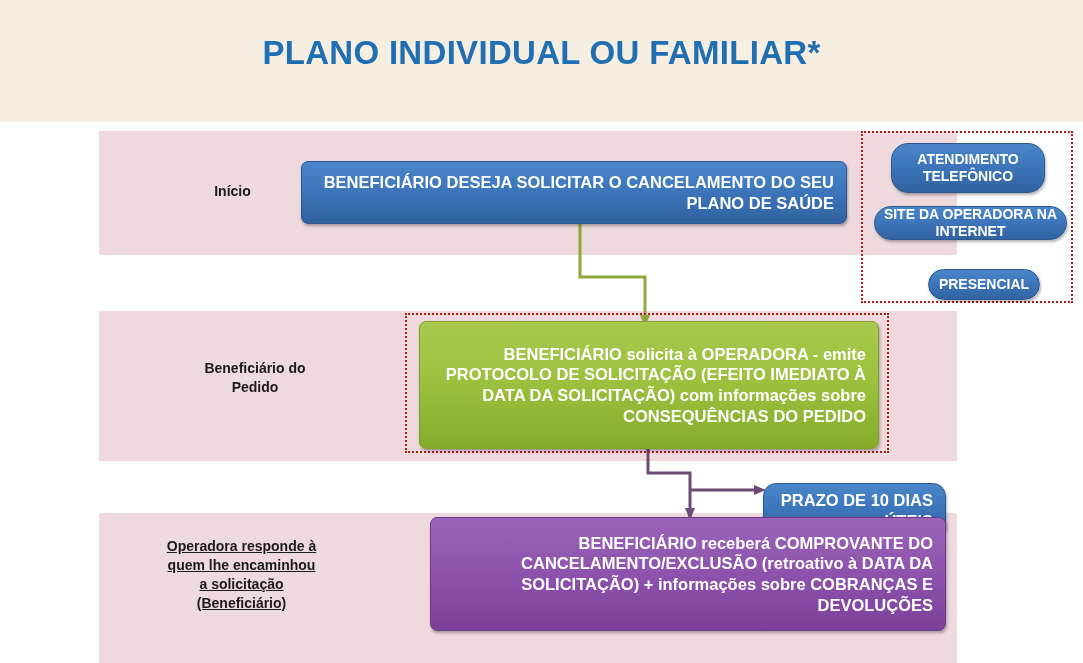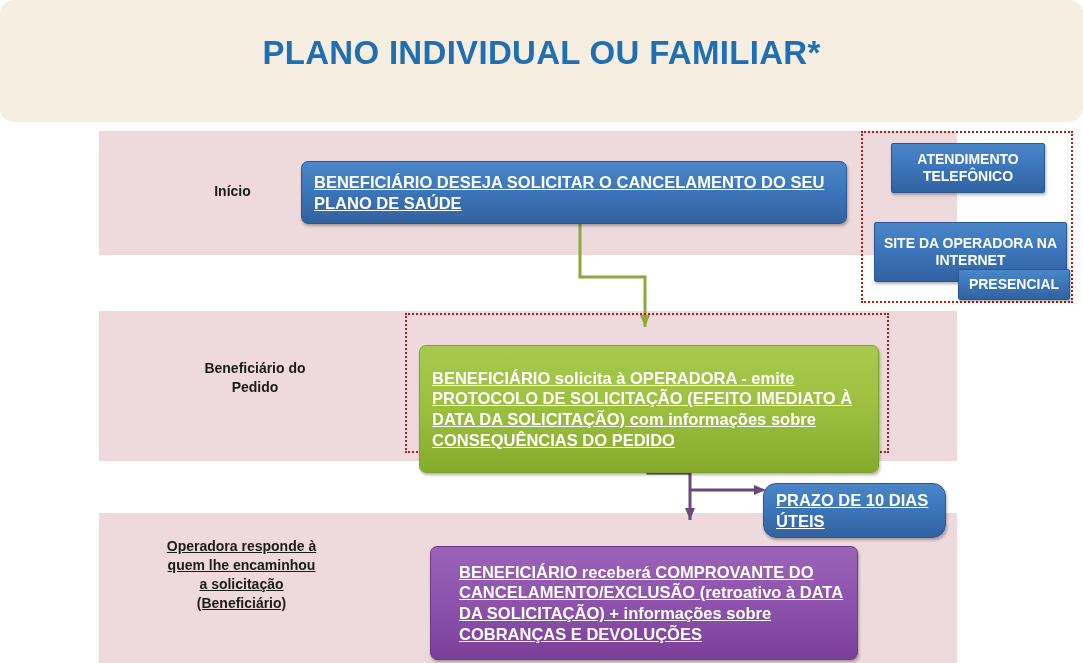--- a/index.html
+++ b/index.html
@@ -16,21 +16,20 @@
   }
 
   
   #title-banner {
     position: absolute;
     left: 0;
     top: 0;
     width: 1083px;
     height: 122px;
     background: #f7eee2;
-    border-radius: 14px;
   }
   #page-title {
     position: absolute;
     left: 0;
     top: 34px;
     width: 1083px;
     text-align: center;
     font-size: 33px;
     font-weight: bold;
     color: #1f6fb2;
@@ -57,90 +56,88 @@
   #label-inicio   { left: 140px; top: 182px; width: 185px; }
   #label-destino  { left: 140px; top: 359px; width: 230px; }
   #label-resposta { left: 104px; top: 537px; width: 275px; text-decoration: underline; }
 
   
   .box {
     position: absolute;
     border-radius: 7px;
     color: #ffffff;
     font-weight: bold;
-    text-align: left;
+    text-align: right;
     display: flex;
     align-items: center;
     justify-content: center;
     box-sizing: border-box;
     padding: 6px 12px;
     line-height: 1.25;
     box-shadow: 1px 2px 3px rgba(0,0,0,0.30);
-    text-decoration: underline;
   }
   .box-blue {
     background: linear-gradient(180deg, #4a86c8 0%, #3d76bc 45%, #31629f 100%);
     border: 1px solid #2c5791;
   }
   .box-green {
     background: linear-gradient(180deg, #a8c94e 0%, #9dc13f 45%, #86ab2c 100%);
     border: 1px solid #7fa32a;
-    margin-top: 24px;
   }
   .box-purple {
     background: linear-gradient(180deg, #9a63b8 0%, #8f55ae 45%, #7b3f99 100%);
     border: 1px solid #6f3a8a;
   }
 
   #box-start {
     left: 301px; top: 161px; width: 546px; height: 63px;
     font-size: 16.5px;
   }
   #box-protocol {
     left: 419px; top: 321px; width: 460px; height: 128px;
     font-size: 16.5px;
   }
   #box-prazo {
     left: 763px; top: 483px; width: 183px; height: 55px;
     font-size: 16.5px;
     border-radius: 13px;
   }
   #box-comprovante {
-    left: 430px; top: 546px; width: 428px; height: 114px;
+    left: 430px; top: 517px; width: 516px; height: 114px;
     font-size: 16.5px;
     padding-left: 28px;
   }
 
   
   #channels-group {
     position: absolute;
     left: 861px; top: 131px; width: 212px; height: 172px;
     border: 2px dotted #a8221c;
     box-sizing: border-box;
   }
   .channel {
     position: absolute;
-    border-radius: 2px;
+    border-radius: 17px;
     background: linear-gradient(180deg, #4a86c8 0%, #3d76bc 45%, #31629f 100%);
     border: 1px solid #2c5791;
     color: #ffffff;
     font-size: 14px;
     font-weight: bold;
     text-align: center;
     display: flex;
     align-items: center;
     justify-content: center;
     box-sizing: border-box;
     padding: 4px 8px;
     line-height: 1.25;
     box-shadow: 1px 2px 3px rgba(0,0,0,0.30);
   }
   #channel-phone    { left: 891px; top: 143px; width: 154px; height: 50px; }
-  #channel-site     { left: 874px; top: 222px; width: 193px; height: 60px; }
-  #channel-presence { left: 958px; top: 269px; width: 112px; height: 31px; }
+  #channel-site     { left: 874px; top: 206px; width: 193px; height: 34px; }
+  #channel-presence { left: 928px; top: 269px; width: 112px; height: 31px; }
 
   
   #protocol-highlight {
     position: absolute;
     left: 405px; top: 313px; width: 484px; height: 140px;
     border: 2px dotted #a8221c;
     box-sizing: border-box;
   }
 
   

